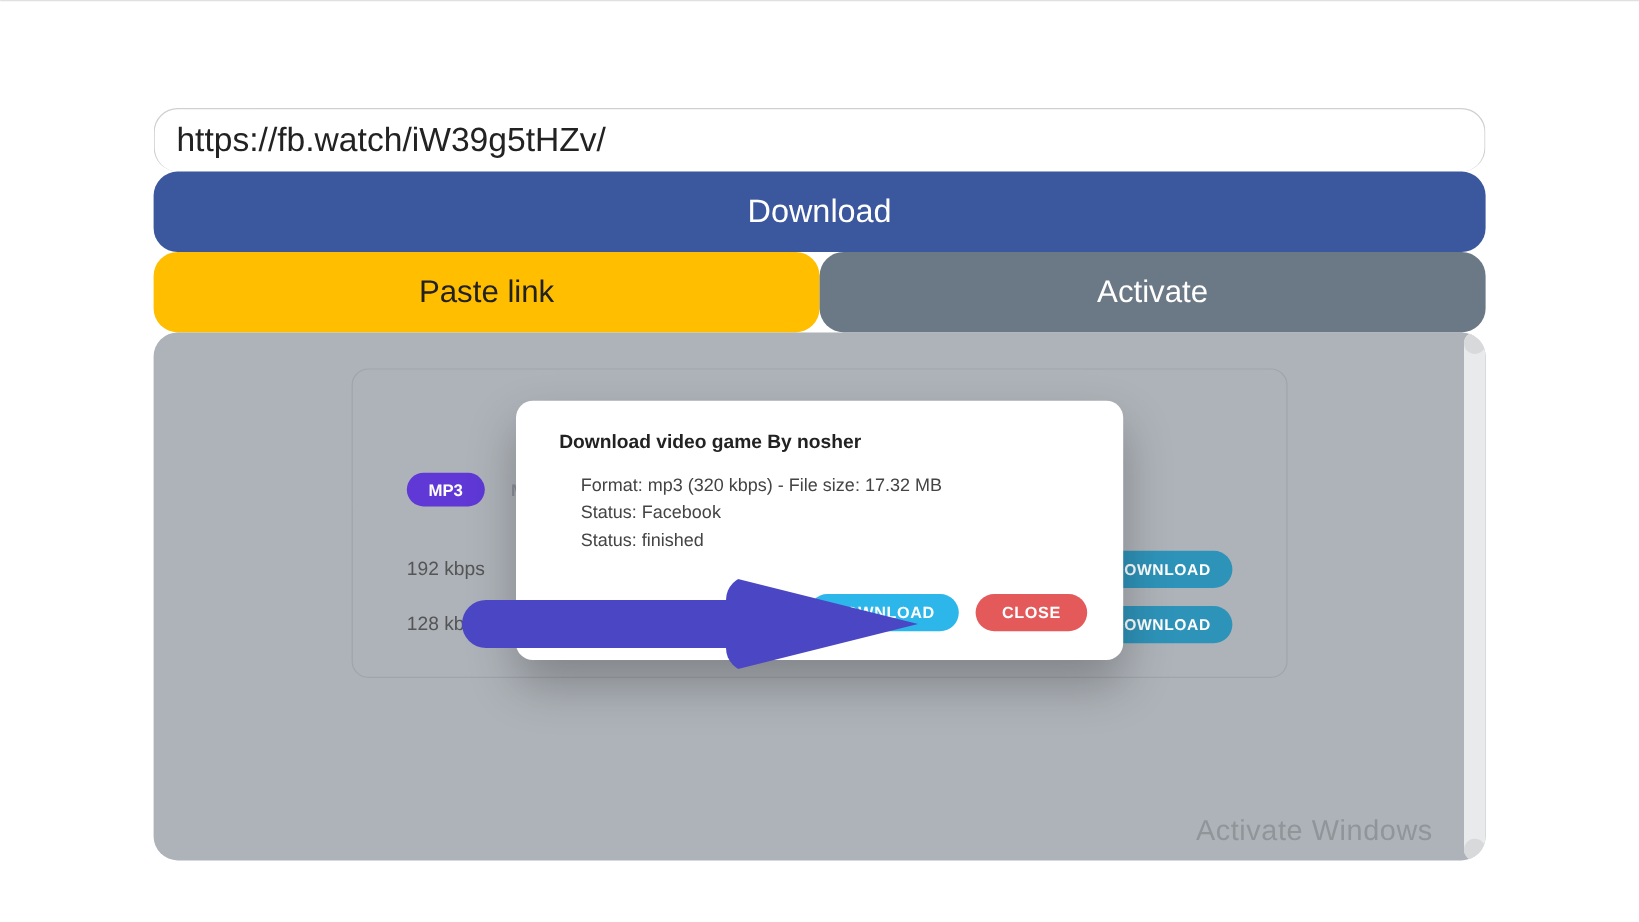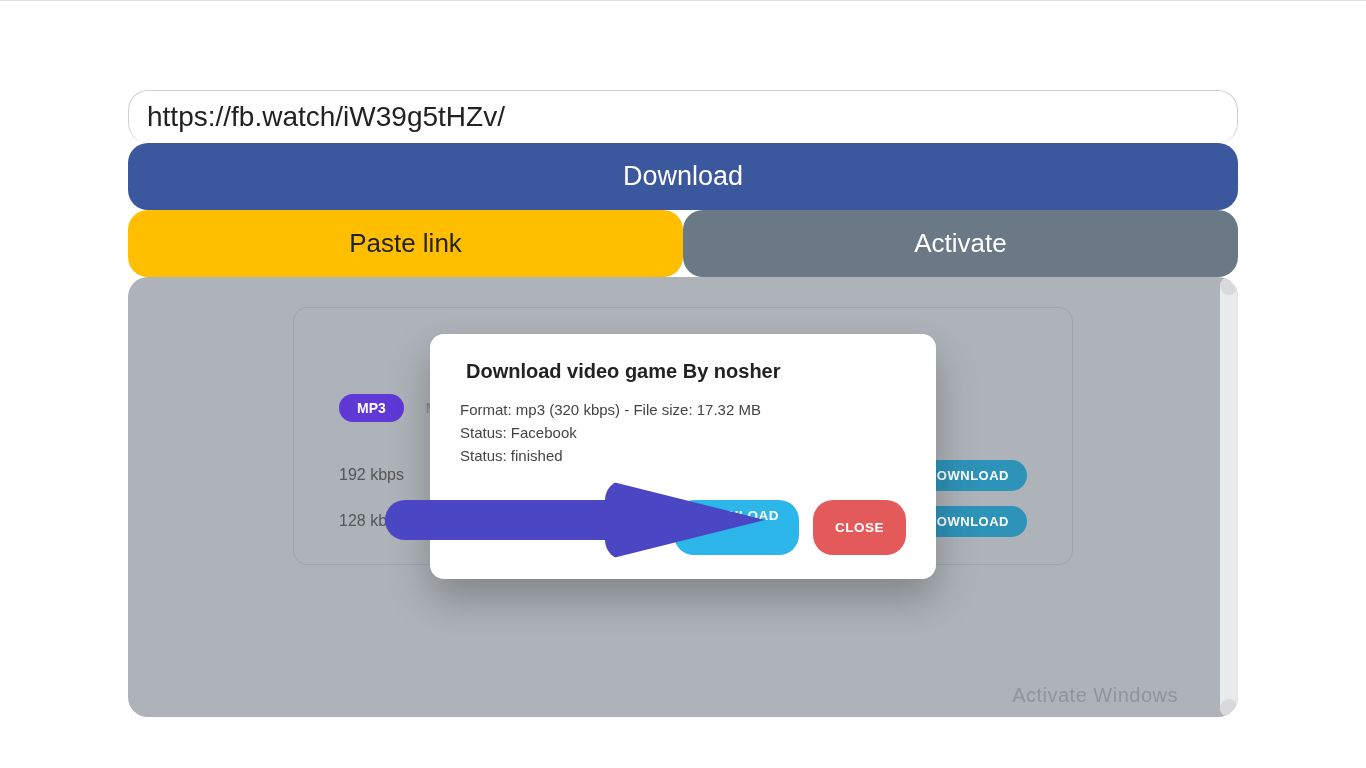--- a/index.html
+++ b/index.html
@@ -24,30 +24,30 @@
   .table { width: 100%; }
   .trow { display: flex; align-items: center; color: #555; font-size: 16px; padding: 14px 0; }
   .c1 { flex: 1.2; }
   .c2 { flex: 1; }
   .c3 { flex: 1.2; }
   .c4 { flex: 0 0 auto; }
   .dl-pill { background: #2e93b9; color: #fff; font-size: 13px; font-weight: 600; letter-spacing: .5px; border-radius: 18px; padding: 8px 18px; cursor: pointer; }
   .hr-top { position: absolute; left: 0; right: 0; top: 0; height: 1px; background: #e0e0e0; }
   
   .modal { position: absolute; top: 334px; left: 50%; transform: translateX(-50%); width: 506px; background: #fff; border-radius: 14px; box-shadow: 0 20px 40px rgba(0,0,0,.25); padding: 26px 30px 24px 30px; }
-  .modal-title { font-size: 20px; font-weight: 700; color: #222; margin-bottom: 18px; margin-left: 6px; }
-  .modal-line { font-size: 15px; color: #444; margin-bottom: 6px; }
+  .modal-title { font-size: 16px; font-weight: 700; color: #222; margin-bottom: 18px; margin-left: 6px; }
+  .modal-line { font-size: 15px; color: #444; margin-bottom: 6px; margin-left: 24px; }
   .modal-actions { display: flex; justify-content: flex-end; gap: 14px; margin-top: 36px; }
   .btn-dl { background: #2cb6ea; color: #fff; border-radius: 20px; padding: 8px 20px; font-size: 13.5px; font-weight: 700; letter-spacing: .5px; cursor: pointer; }
-  .btn-close { background: #e45a5a; color: #fff; border-radius: 20px; padding: 20px 22px; font-size: 13.5px; font-weight: 700; letter-spacing: .5px; cursor: pointer; }
+  .btn-close { background: #e45a5a; color: #fff; border-radius: 20px; padding: 8px 22px; font-size: 13.5px; font-weight: 700; letter-spacing: .5px; cursor: pointer; }
   
   .arrow { position: absolute; top: 484px; left: 385px; width: 400px; height: 72px; pointer-events: none; }
   .arrow-stem { position: absolute; left: 0; top: 16px; width: 240px; height: 40px; background: #4b47c4; }
   .arrow-head { position: absolute; left: 220px; top: -4px; width: 0; height: 0; border-top: 40px solid transparent; border-bottom: 40px solid transparent; border-left: 160px solid #4b47c4; }
-  .watermark { position: absolute; right: 60px; bottom: 10px; color: rgba(120,124,130,.55); font-size: 20px; letter-spacing: .5px; pointer-events: none; }
+  .watermark { position: absolute; right: 44px; bottom: 10px; color: rgba(120,124,130,.55); font-size: 24px; letter-spacing: .5px; pointer-events: none; }
 </style>
 </head>
 <body>
 
 <div class="page">
   <div class="hr-top"></div>
   <div class="container">
     <div class="url-bar">https://fb.watch/iW39g5tHZv/</div>
     <div class="download-btn">Download</div>
     <div class="tab-row">

